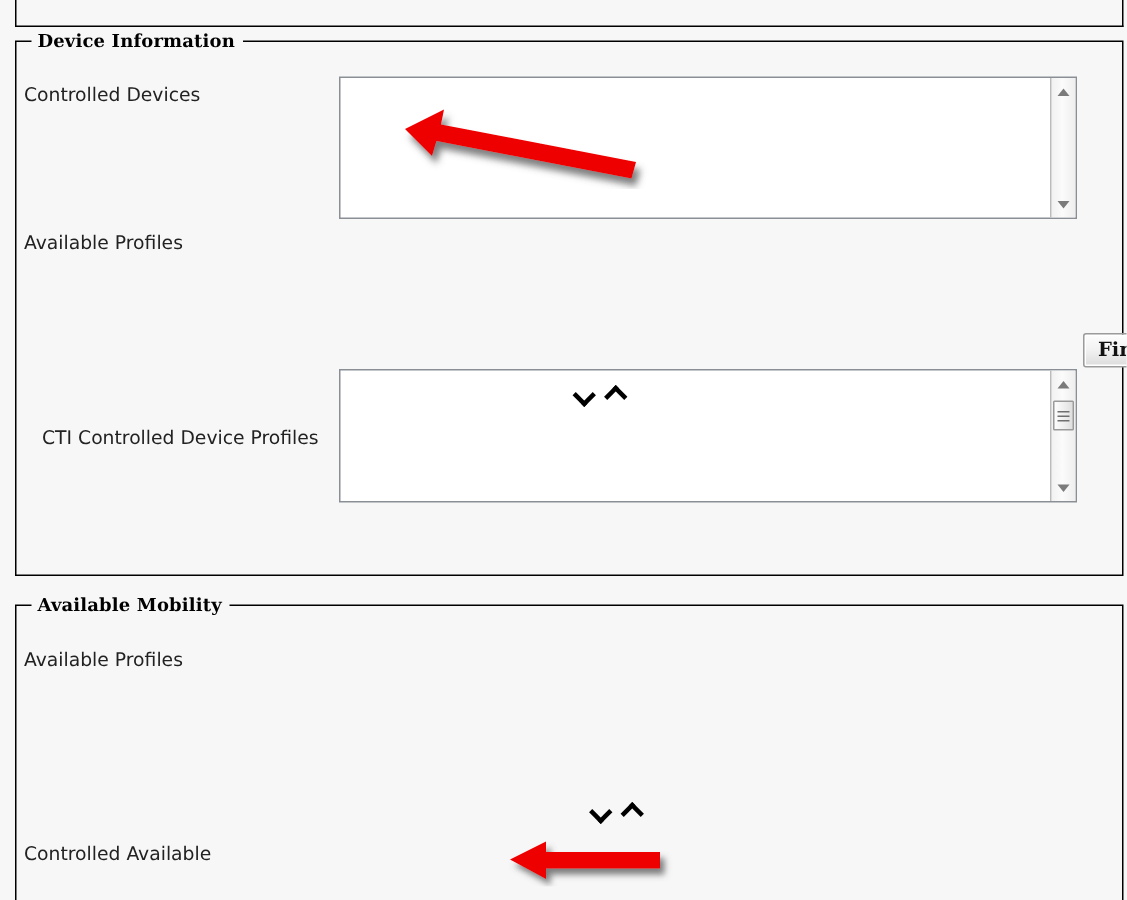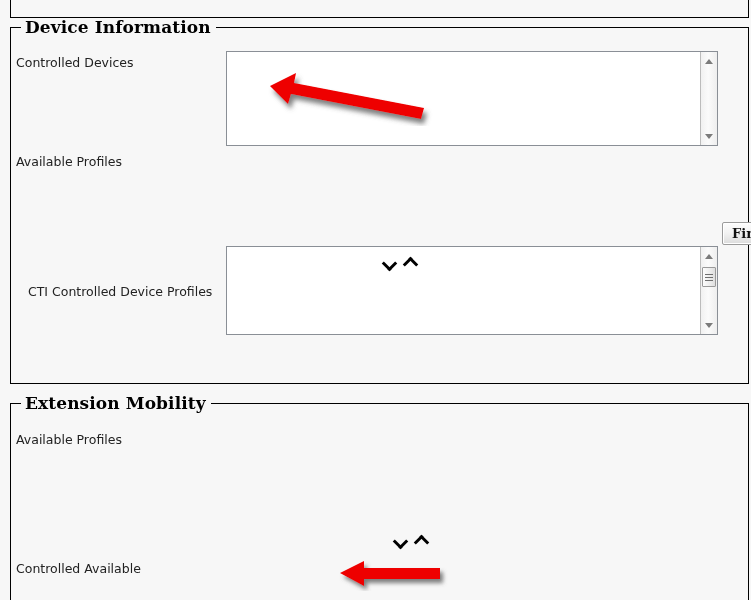--- a/index.html
+++ b/index.html
@@ -50,21 +50,21 @@
     height: 205px;
   }
   .legend {
     position: absolute;
     top: -9px;
     left: 10px;
     padding: 0 5px 0 4px;
     background: #f7f7f7;
     font-family: "DejaVu Serif", serif;
     font-weight: bold;
-    font-size: 17px;
+    font-size: 12px;
     letter-spacing: .1px;
     color: #000;
     white-space: nowrap;
     line-height: 16px;
   }
 
   
   .row {
     position: absolute;
     display: flex;
@@ -258,21 +258,21 @@
     <div class="sb-btn up">
         <span class="sb-arrow up"></span>
       </div>
     <div class="sb-btn down">
         <span class="sb-arrow down"></span>
       </div>
   </div>
 </div>
 
 <div class="fieldset ext-mobility">
-  <div class="legend">Extension Mobility</div>
+  <div class="legend">Available Mobility</div>
 </div>
 
 <div class="row" style="left:16px; top:431px;">
   <div class="field-label">Available Profiles</div>
 </div>
 
 <div class="chevrons" style="left:394px; top:534px;">
   <div class="chev down"></div>
   <div class="chev up"></div>
 </div>

